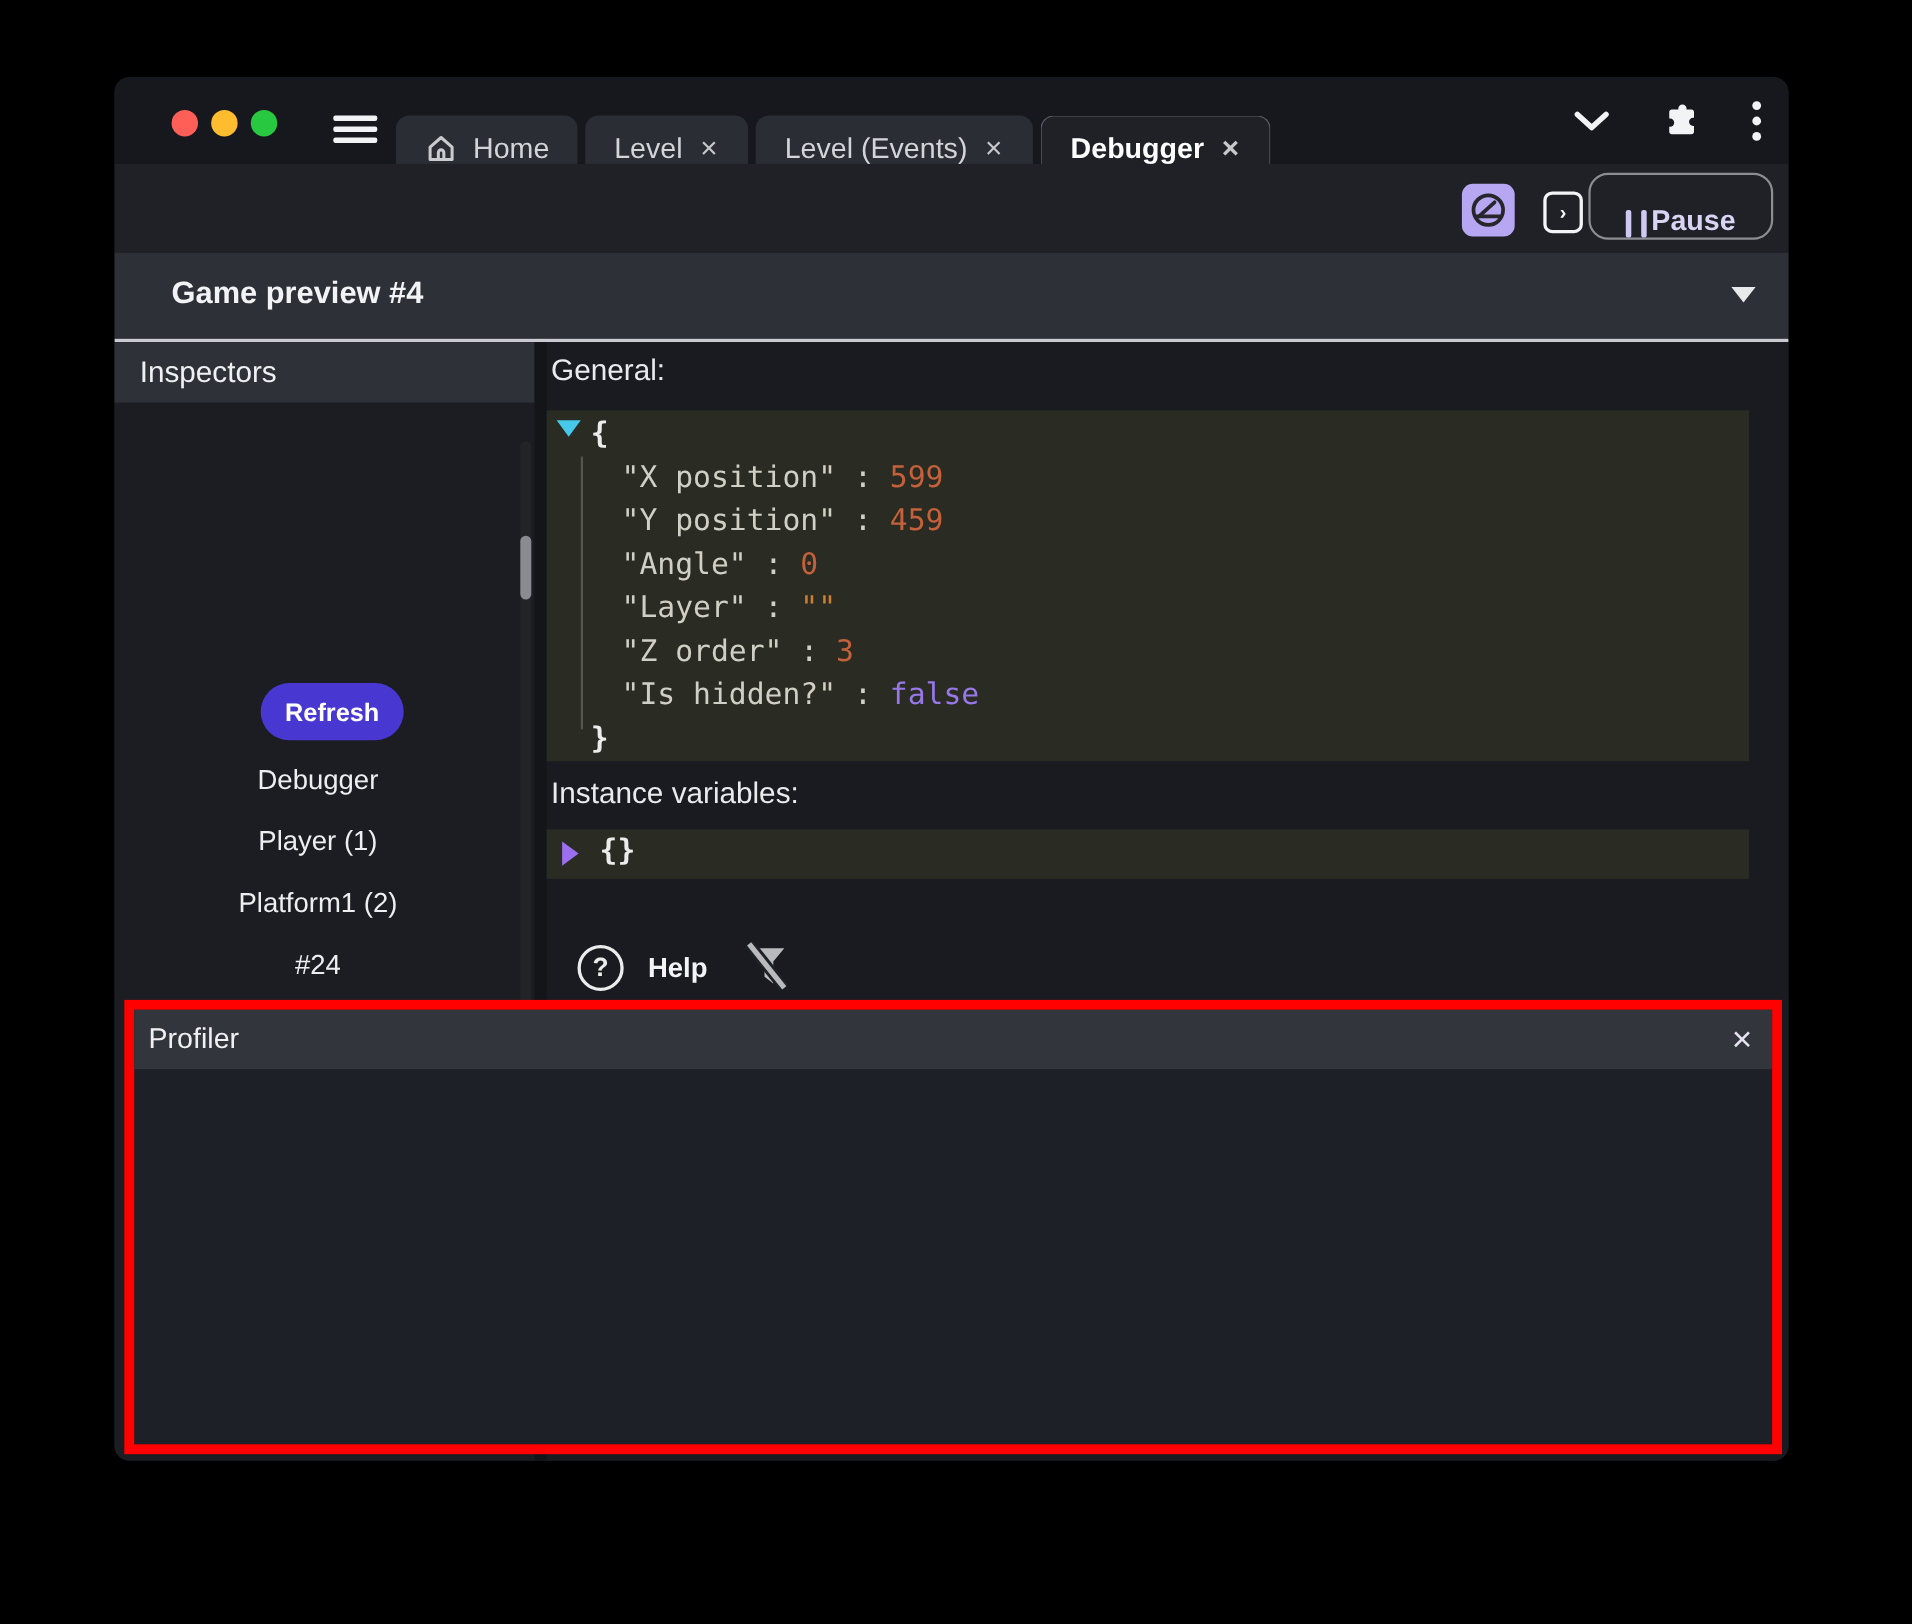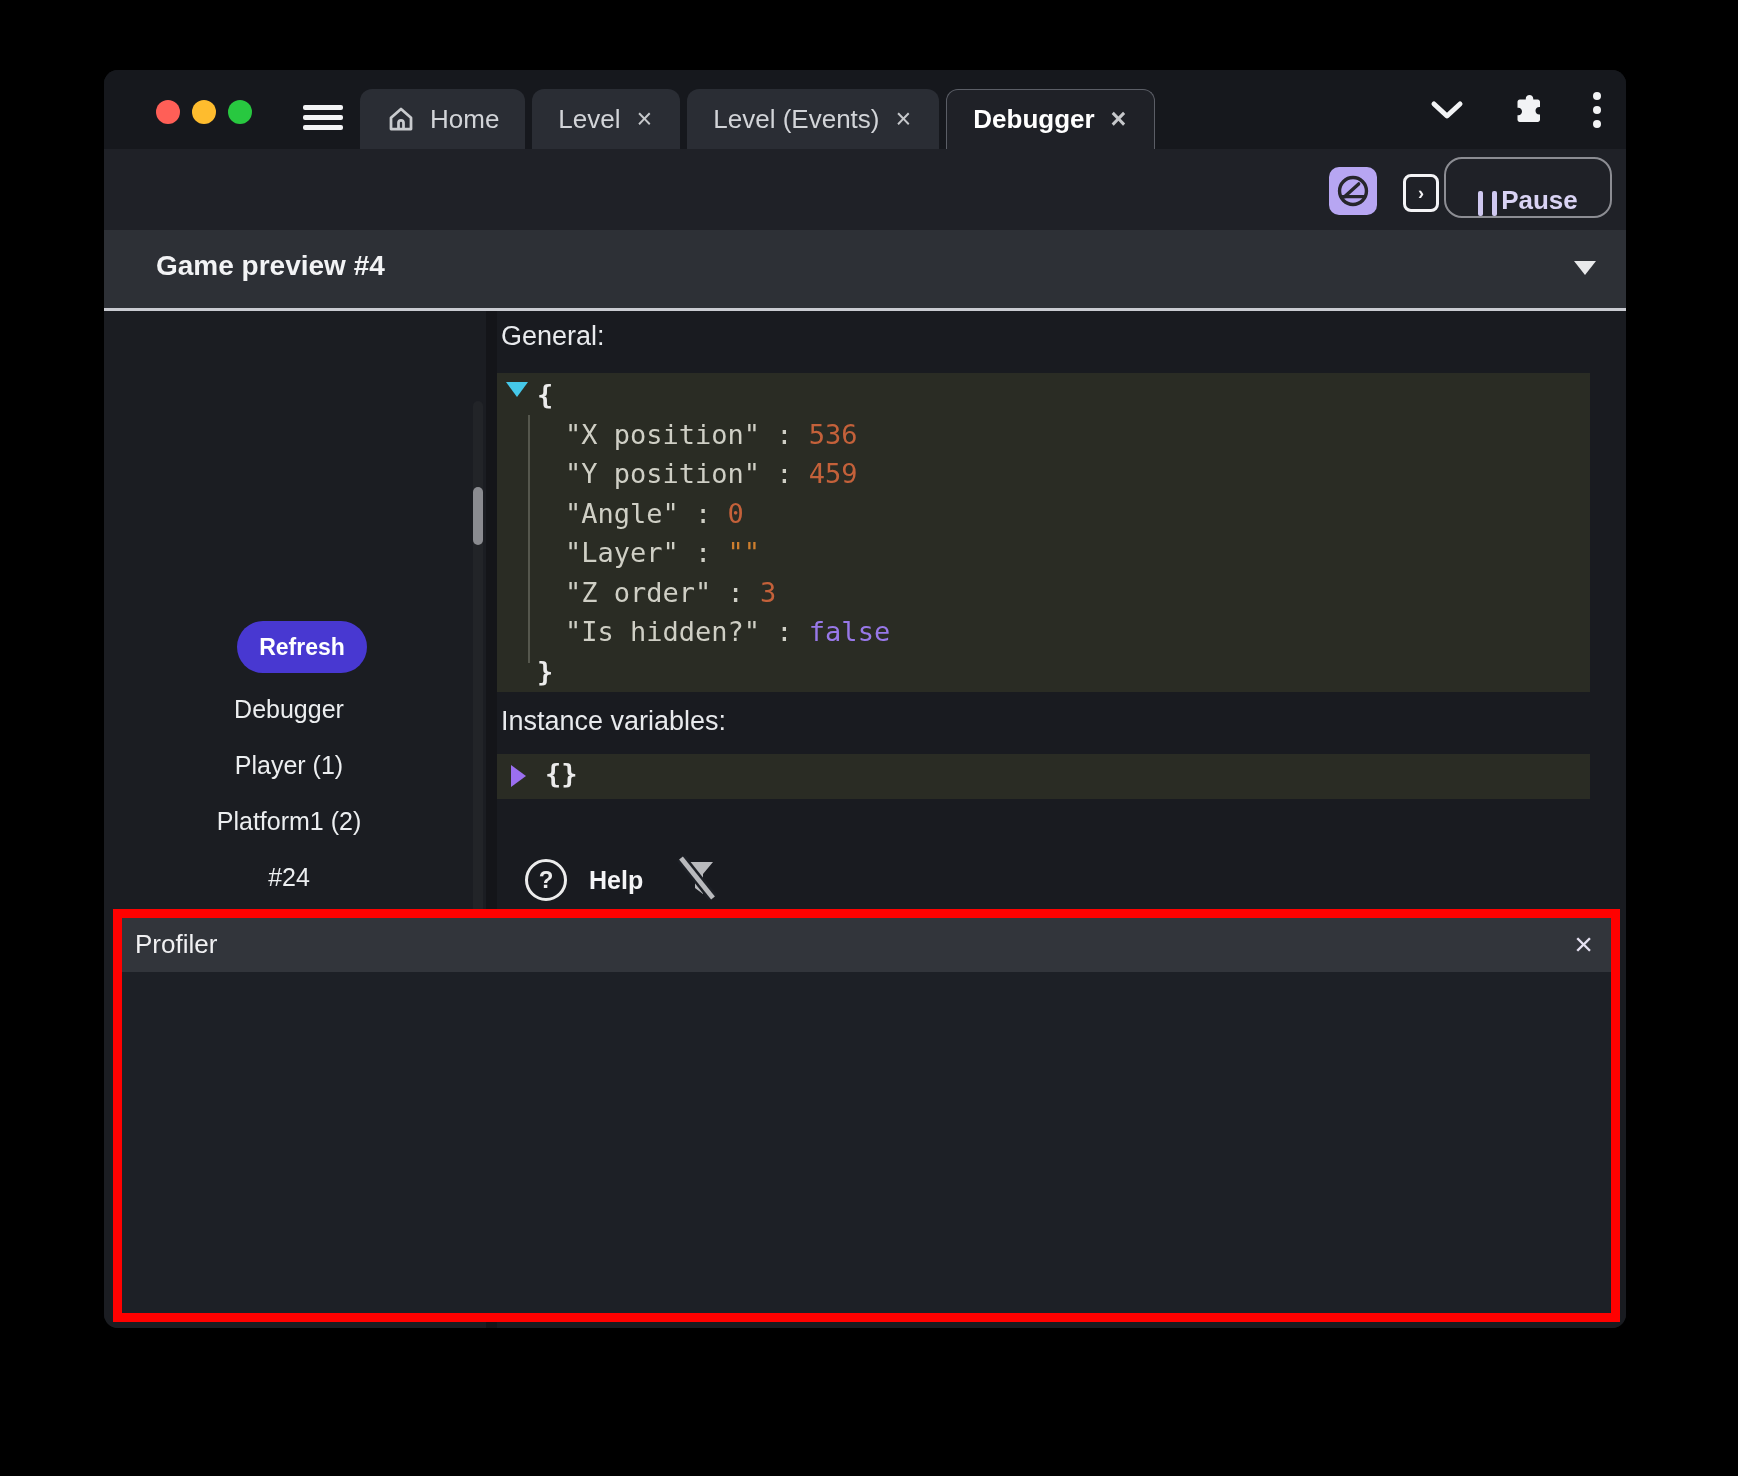--- a/index.html
+++ b/index.html
@@ -11,21 +11,21 @@
   
   .titlebar{position:absolute;left:0;top:0;width:100%;height:79px;background:#16181d;}
   .traffic{position:absolute;top:30px;width:24px;height:24px;border-radius:50%;}
   .t-red{left:52px;background:#ff5f57;}
   .t-yellow{left:88px;background:#febc2e;}
   .t-green{left:124px;background:#28c840;}
   .hamburger{position:absolute;left:199px;top:35px;width:40px;height:26px;cursor:pointer;}
   .hamburger span{position:absolute;left:0;width:40px;height:5px;background:#f2f3f5;border-radius:2px;}
   .hamburger span:nth-child(1){top:0;} .hamburger span:nth-child(2){top:10px;} .hamburger span:nth-child(3){top:20px;}
 
-  #tabs{position:absolute;left:256px;top:19px;height:60px;display:flex;gap:7px;}
+  #tabs{position:absolute;left:256px;top:35px;height:60px;display:flex;gap:7px;}
   .tab{height:60px;display:flex;align-items:center;gap:14px;padding:0 26px;
        background:#2a2d34;border-radius:12px 12px 0 0;font-size:26px;color:#d2d4d8;box-sizing:border-box;}
   .tab.active{background:#1f2127;color:#ffffff;border:1px solid #5b5e66;border-bottom:none;font-weight:600;}
   .tab .close{font-size:27px;color:#c6c8cb;line-height:1;padding:0 2px;}
   .tab svg{display:block;}
 
   .tb-icons{position:absolute;right:24px;top:0;height:79px;display:flex;align-items:center;gap:46px;}
 
   
   .toolbar{position:absolute;left:0;top:79px;width:100%;height:81px;background:#1f2127;}
@@ -167,20 +167,23 @@
     </div>
 
     <div class="preview-bar">
       <div class="preview-title">Game preview #4</div>
       <div class="preview-caret"></div>
     </div>
     <div class="preview-sep"></div>
 
     <div class="content">
       <div class="sidebar">
+        <div class="insp-header">
+          <div class="insp-title">Inspectors</div>
+        </div>
         <div class="refresh-btn">Refresh</div>
         <div id="sidebar-items">
             <div class="side-item" style="top: 370px;">Debugger</div>
             <div class="side-item" style="top: 426px;">Player (1)</div>
             <div class="side-item" style="top: 482px;">Platform1 (2)</div>
             <div class="side-item" style="top: 538px;">#24</div>
             <div class="side-item" style="top: 594px;">#25</div>
             <div class="side-item" style="top: 650px;">Platform2 (2)</div>
             <div class="side-item" style="top: 706px;">Platform3 (2)</div>
             <div class="side-item" style="top: 799px;">Platform4 (1)</div>
@@ -191,21 +194,21 @@
       <div class="side-divider"></div>
 
       <div class="main">
         <div class="section-label lbl-general">General:</div>
 
         <div class="code-box">
           <div class="expand-arrow"></div>
           <div class="indent-guide"></div>
           <div class="code-lines" id="code-lines">
               <div class="code-line ind0"><span class="seg-brace">{</span></div>
-              <div class="code-line ind1"><span class="seg-key">"X position"</span><span class="seg-punct"> : </span><span class="seg-number">536</span></div>
+              <div class="code-line ind1"><span class="seg-key">"X position"</span><span class="seg-punct"> : </span><span class="seg-number">599</span></div>
               <div class="code-line ind1"><span class="seg-key">"Y position"</span><span class="seg-punct"> : </span><span class="seg-number">459</span></div>
               <div class="code-line ind1"><span class="seg-key">"Angle"</span><span class="seg-punct"> : </span><span class="seg-number">0</span></div>
               <div class="code-line ind1"><span class="seg-key">"Layer"</span><span class="seg-punct"> : </span><span class="seg-string">""</span></div>
               <div class="code-line ind1"><span class="seg-key">"Z order"</span><span class="seg-punct"> : </span><span class="seg-number">3</span></div>
               <div class="code-line ind1"><span class="seg-key">"Is hidden?"</span><span class="seg-punct"> : </span><span class="seg-boolean">false</span></div>
               <div class="code-line ind0"><span class="seg-brace">}</span></div>
             </div>
         </div>
 
         <div class="section-label lbl-vars">Instance variables:</div>

